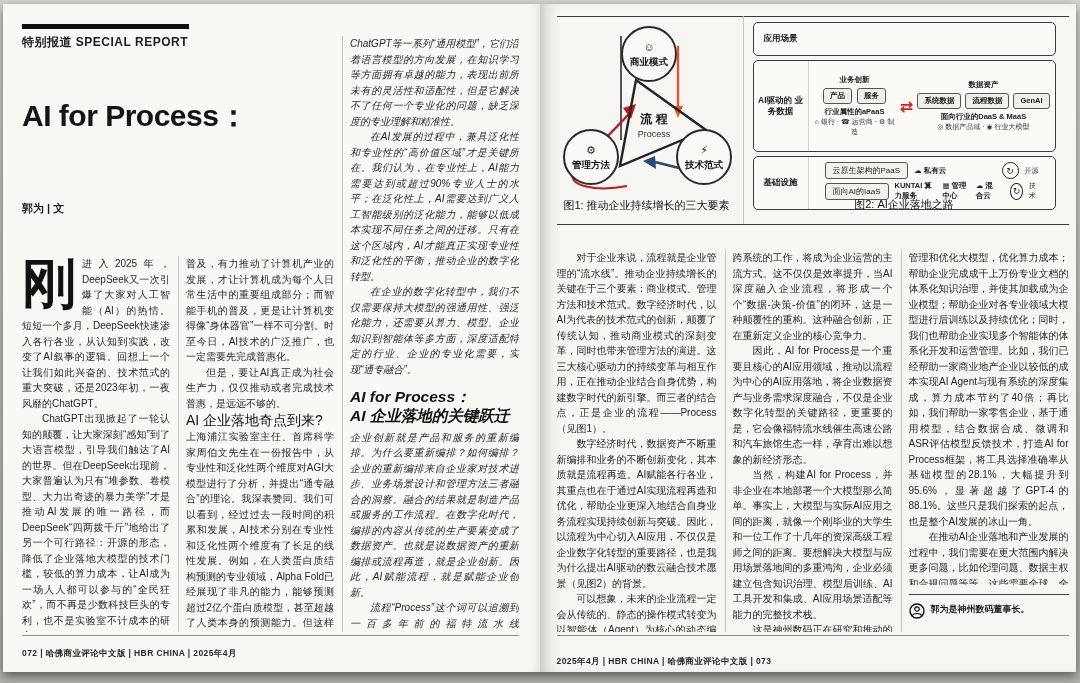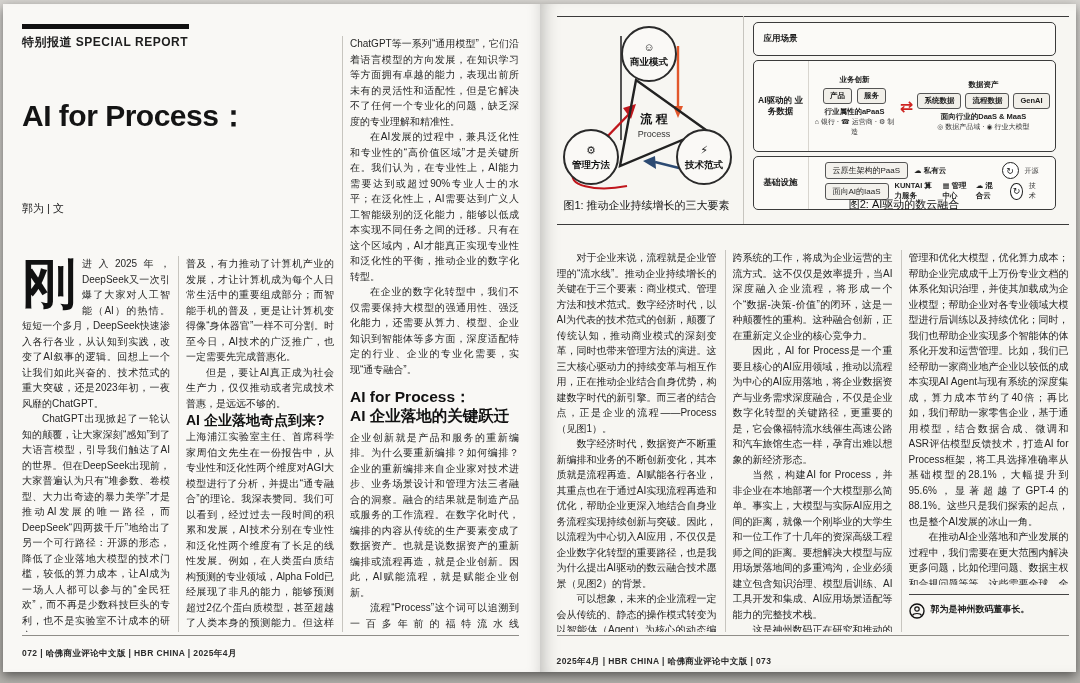--- a/index.html
+++ b/index.html
@@ -8,26 +8,26 @@
   .spread{position:absolute;left:3px;top:4px;width:1073px;height:668px;
     background:#f8f7f4;box-shadow:0 4px 10px rgba(0,0,0,.5);display:flex;}
   .page{position:relative;width:536.5px;height:668px;background:#f9f8f5;}
   .page.right{background:#f7f6f2;box-shadow:inset 14px 0 18px -12px rgba(0,0,0,.28);}
   .page.left{box-shadow:inset -10px 0 14px -10px rgba(0,0,0,.15);}
   .abs{position:absolute;}
   .kicker-rule{background:#111;height:5px;}
   .kicker{font-size:12px;font-weight:800;letter-spacing:.5px;}
   .title1{font-size:30px;font-weight:800;letter-spacing:-.5px;color:#141414;}
   .title2{font-size:41px;font-weight:900;letter-spacing:1px;color:#d5291d;}
-  .byline{font-size:11px;font-weight:400;}
+  .byline{font-size:11px;font-weight:700;}
   .bodycol{font-size:10px;line-height:1.55;text-align:justify;color:#262626;overflow:hidden;}
   .bodycol p{margin:0;text-indent:2em;}
   .bodycol p.noindent{text-indent:0;}
   .dropcap{float:left;font-size:54px;line-height:.9;font-weight:900;margin:3px 6px 0 0;color:#111;}
-  .h-col{font-size:14px;font-weight:700;margin:7px 0 3px;text-indent:0 !important;line-height:1.3;color:#111;}
+  .h-col{font-size:14px;font-weight:400;margin:7px 0 3px;text-indent:0 !important;line-height:1.3;color:#111;}
   .h-big{font-size:15.5px;font-weight:800;text-indent:0 !important;line-height:1.25;color:#111;margin:0;}
   .h-big.mt{margin-top:10px;}  .h-big.mb{margin-bottom:4px;}
   .vrule{width:1px;background:#c7c5bf;}
   .hrule{height:1px;background:#8f8d88;}
   .hrule.dark{background:#3a3a3a;}
   .footer{font-size:8.5px;font-weight:700;letter-spacing:.4px;color:#2b2b2b;}
   .figcap{font-size:11px;font-weight:400;text-align:center;color:#111;}
   
   .f2row{border:1.5px solid #3b3b3b;border-radius:5px;background:#fbfaf7;
     display:flex;align-items:stretch;margin-bottom:4px;}
@@ -69,21 +69,21 @@
     <div class="abs vrule" style="left:175px;top:252px;height:376px;"></div>
 
     <div class="abs bodycol" style="left:183px;top:252px;width:148px;height:376px;">
       <p class="noindent">普及，有力推动了计算机产业的发展，才让计算机成为每个人日常生活中的重要组成部分；而智能手机的普及，更是让计算机变得像“身体器官”一样不可分割。时至今日，AI技术的广泛推广，也一定需要先完成普惠化。</p>
       <p>但是，要让AI真正成为社会生产力，仅仅推动或者完成技术普惠，是远远不够的。</p>
       <p class="h-col">AI 企业落地奇点到来?</p>
       <p class="noindent">上海浦江实验室主任、首席科学家周伯文先生在一份报告中，从专业性和泛化性两个维度对AGI大模型进行了分析，并提出“通专融合”的理论。我深表赞同。我们可以看到，经过过去一段时间的积累和发展，AI技术分别在专业性和泛化性两个维度有了长足的线性发展。例如，在人类蛋白质结构预测的专业领域，Alpha Fold已经展现了非凡的能力，能够预测超过2亿个蛋白质模型，甚至超越了人类本身的预测能力。但这样一个强大的AI模型，可能却无法回答一个简单的日常问题，泛化能力严重不足。另一方面，例如DeepSeek、LLaMA，或是</p>
     </div>
     <div class="abs vrule" style="left:339px;top:32px;height:596px;"></div>
 
-    <div class="abs bodycol" style="left:347px;top:32px;width:169px;height:596px;">
+    <div class="abs bodycol" style="left:347px;top:32px;width:169px;height:596px;font-style:italic;">
       <p class="noindent">ChatGPT等一系列“通用模型”，它们沿着语言模型的方向发展，在知识学习等方面拥有卓越的能力，表现出前所未有的灵活性和适配性，但是它解决不了任何一个专业化的问题，缺乏深度的专业理解和精准性。</p>
       <p>在AI发展的过程中，兼具泛化性和专业性的“高价值区域”才是关键所在。我们认为，在专业性上，AI能力需要达到或超过90%专业人士的水平；在泛化性上，AI需要达到广义人工智能级别的泛化能力，能够以低成本实现不同任务之间的迁移。只有在这个区域内，AI才能真正实现专业性和泛化性的平衡，推动企业的数字化转型。</p>
       <p>在企业的数字化转型中，我们不仅需要保持大模型的强通用性、强泛化能力，还需要从算力、模型、企业知识到智能体等多方面，深度适配特定的行业、企业的专业化需要，实现“通专融合”。</p>
       <p class="h-big mt">AI for Process：</p>
       <p class="h-big mb">AI 企业落地的关键跃迁</p>
       <p class="noindent">企业创新就是产品和服务的重新编排。为什么要重新编排？如何编排？企业的重新编排来自企业家对技术进步、业务场景设计和管理方法三者融合的洞察。融合的结果就是制造产品或服务的工作流程。在数字化时代，编排的内容从传统的生产要素变成了数据资产。也就是说数据资产的重新编排或流程再造，就是企业创新。因此，AI赋能流程，就是赋能企业创新。</p>
       <p>流程“Process”这个词可以追溯到一百多年前的福特流水线（Process），流水线不仅改变了商业模式，推动了技术进步，还改变了现代的管理方式。今天许多管理方法，实际上也是建立在流水线基础之上的。</p>
     </div>
 
     <div class="abs hrule" style="left:19px;top:631px;width:497px;"></div>
@@ -165,21 +165,21 @@
             <span class="tiny">KUNTAI 算力服务</span>
             <span class="tiny">▦ 管理中心</span>
             <span class="tiny">☁ 混合云</span>
             <span style="flex:1"></span>
             <span class="circle-ico">↻</span>
             <span class="tiny2">技术</span>
           </div>
         </div>
       </div>
     </div>
-    <div class="abs figcap" style="left:213px;top:193px;width:303px;">图2: AI驱动的数云融合</div>
+    <div class="abs figcap" style="left:213px;top:193px;width:303px;">图2: AI企业落地之路</div>
 
     <div class="abs hrule dark" style="left:17px;top:220px;width:512px;"></div>
 
     <div class="abs bodycol" style="left:17px;top:246px;width:160px;height:382px;">
       <p>对于企业来说，流程就是企业管理的“流水线”。推动企业持续增长的关键在于三个要素：商业模式、管理方法和技术范式。数字经济时代，以AI为代表的技术范式的创新，颠覆了传统认知，推动商业模式的深刻变革，同时也带来管理方法的演进。这三大核心驱动力的持续变革与相互作用，正在推动企业结合自身优势，构建数字时代的新引擎。而三者的结合点，正是企业的流程——Process（见图1）。</p>
       <p>数字经济时代，数据资产不断重新编排和业务的不断创新变化，其本质就是流程再造。AI赋能各行各业，其重点也在于通过AI实现流程再造和优化，帮助企业更深入地结合自身业务流程实现持续创新与突破。因此，以流程为中心切入AI应用，不仅仅是企业数字化转型的重要路径，也是我为什么提出AI驱动的数云融合技术愿景（见图2）的背景。</p>
       <p>可以想象，未来的企业流程一定会从传统的、静态的操作模式转变为以智能体（Agent）为核心的动态编排与协作系统。也就是说，由“智能体”基于实时交互，完成任务分发，高效处理复杂、跨部门、</p>
     </div>
     <div class="abs vrule" style="left:185px;top:246px;height:382px;"></div>
 

